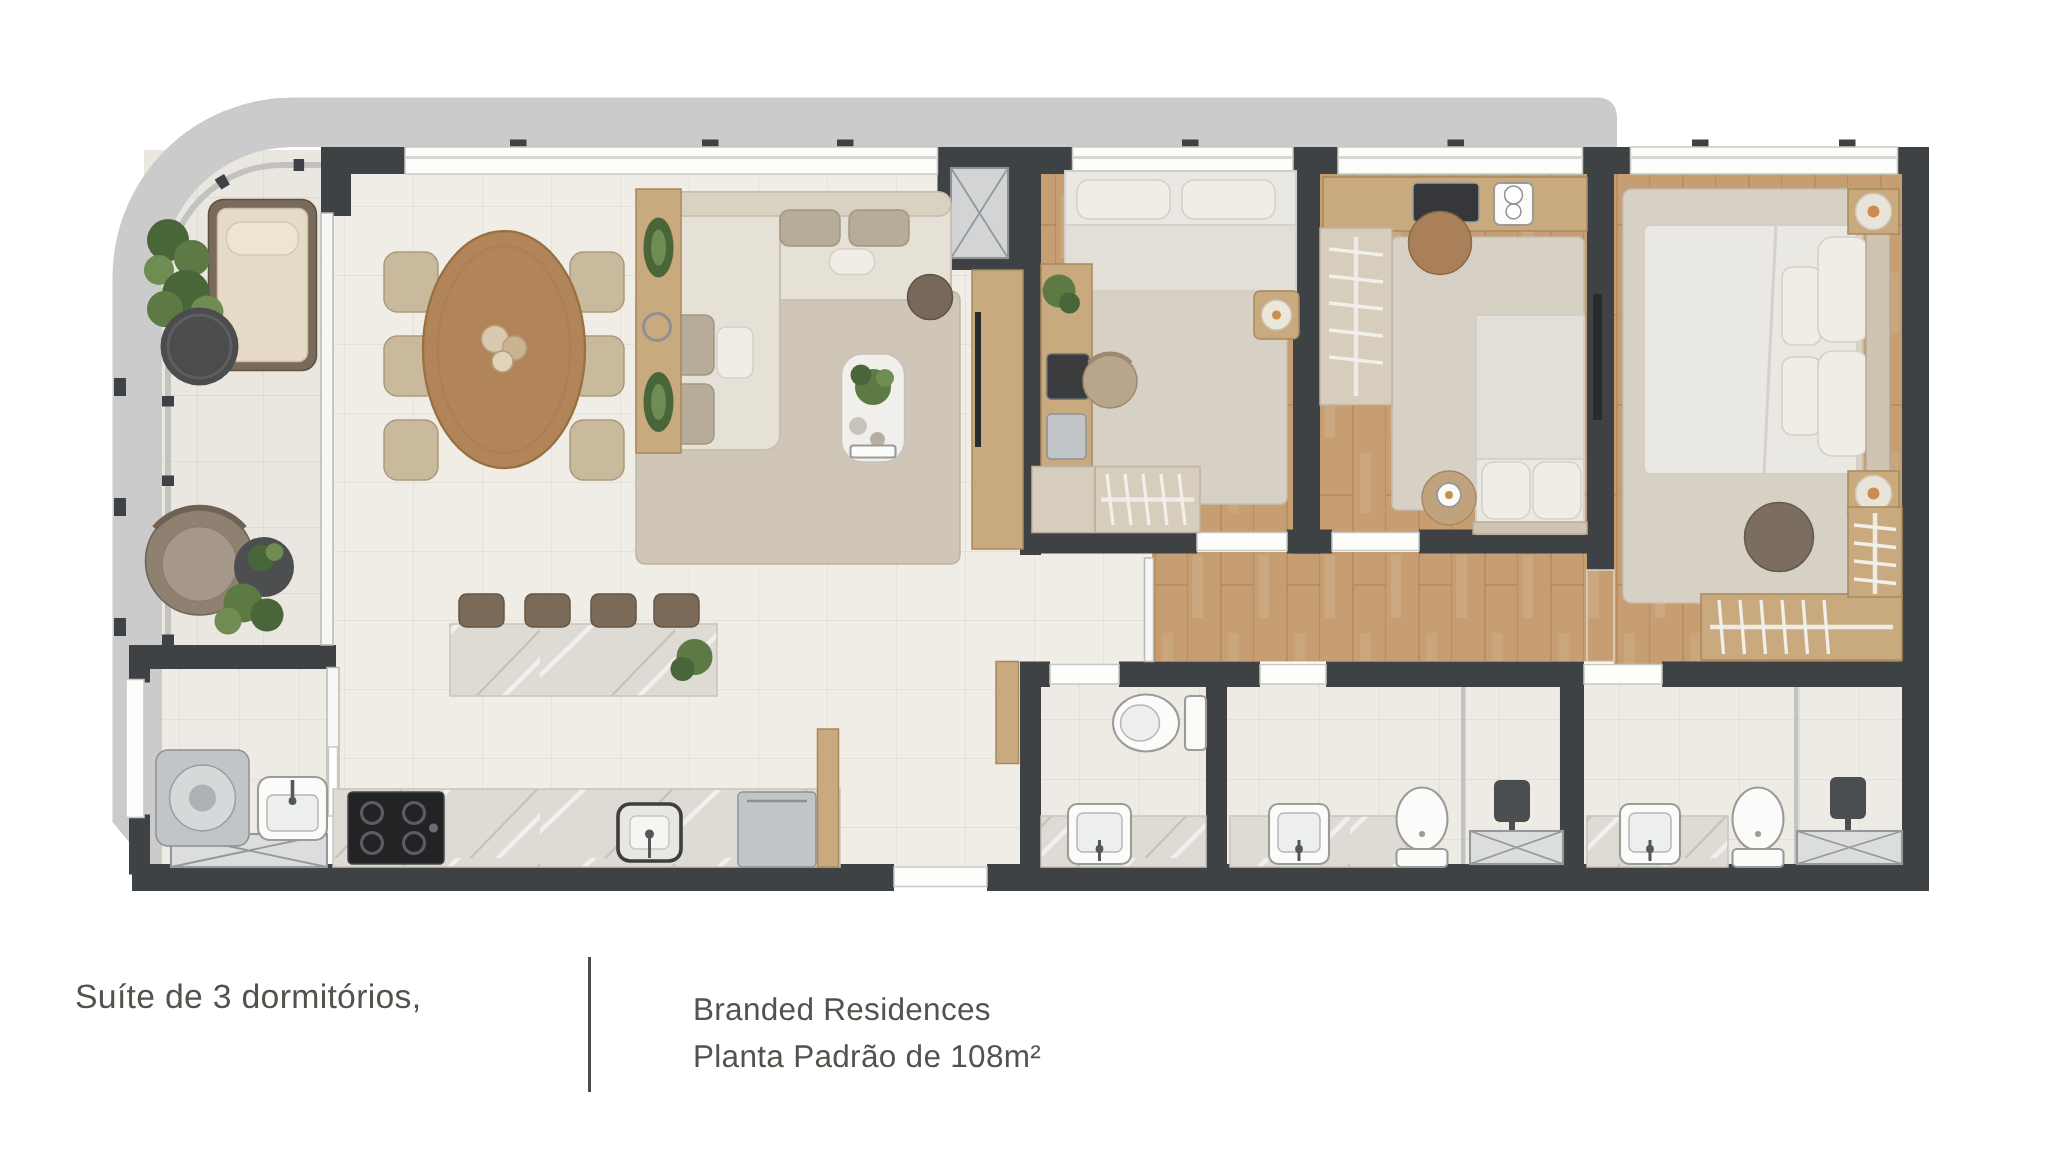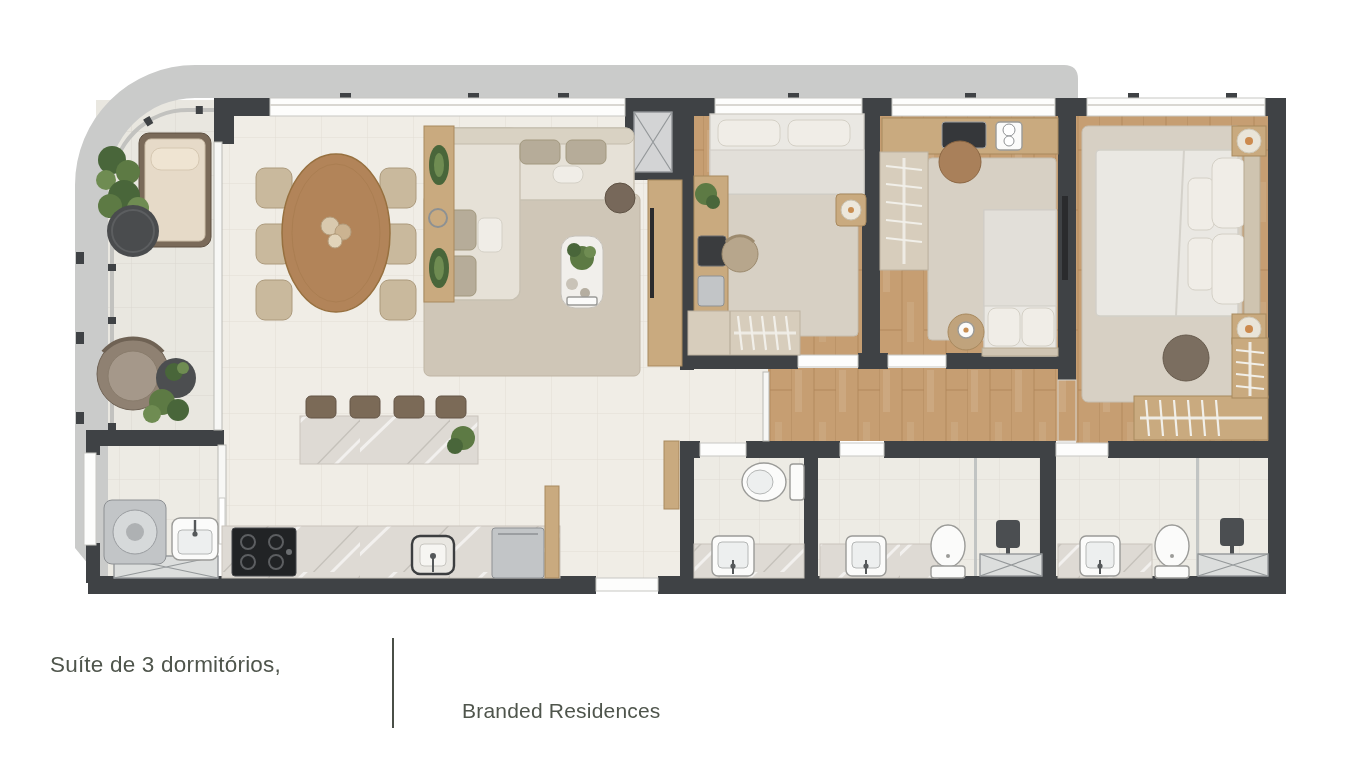--- a/index.html
+++ b/index.html
@@ -41,21 +41,21 @@
   .hline{stroke:#94989a;stroke-width:1.2;}
   .railing{stroke:#c2c2bf;stroke-width:4;fill:none;}
   .railpost{stroke:var(--wall);stroke-width:8;fill:none;stroke-dasharray:7 46;}
 
   
   .caption-row{position:absolute;left:0;top:620px;width:1366px;height:148px;}
   .caption-left{position:absolute;left:50px;top:28px;font-size:22.5px;line-height:33px;
                 color:var(--text);letter-spacing:.2px;}
   .caption-divider{position:absolute;left:392px;top:18px;width:2px;height:90px;background:var(--divider);}
   .caption-right{position:absolute;left:462px;top:38px;font-size:21px;line-height:31px;
-                 color:var(--text);letter-spacing:.2px;margin-top:37px;}
+                 color:var(--text);letter-spacing:.2px;}
 </style>
 </head>
 <body>
 
 <div class="stage">
 
 <svg width="1366" height="620" viewBox="0 0 1366 620">
   <defs>
     <pattern id="tileP" width="46" height="46" patternUnits="userSpaceOnUse">
       <rect width="46" height="46" class="tile-bg"></rect>
@@ -461,15 +461,16 @@
   </g>
 </svg>
 
   <div class="caption-row">
     <div class="caption-left">
       <div>Suíte de 3 dormitórios,</div>
     </div>
     <div class="caption-divider"></div>
     <div class="caption-right">
       <div>Branded Residences</div>
+      <div>Planta Padrão de 108m²</div>
     </div>
   </div>
 </div>
 
 </body></html>

